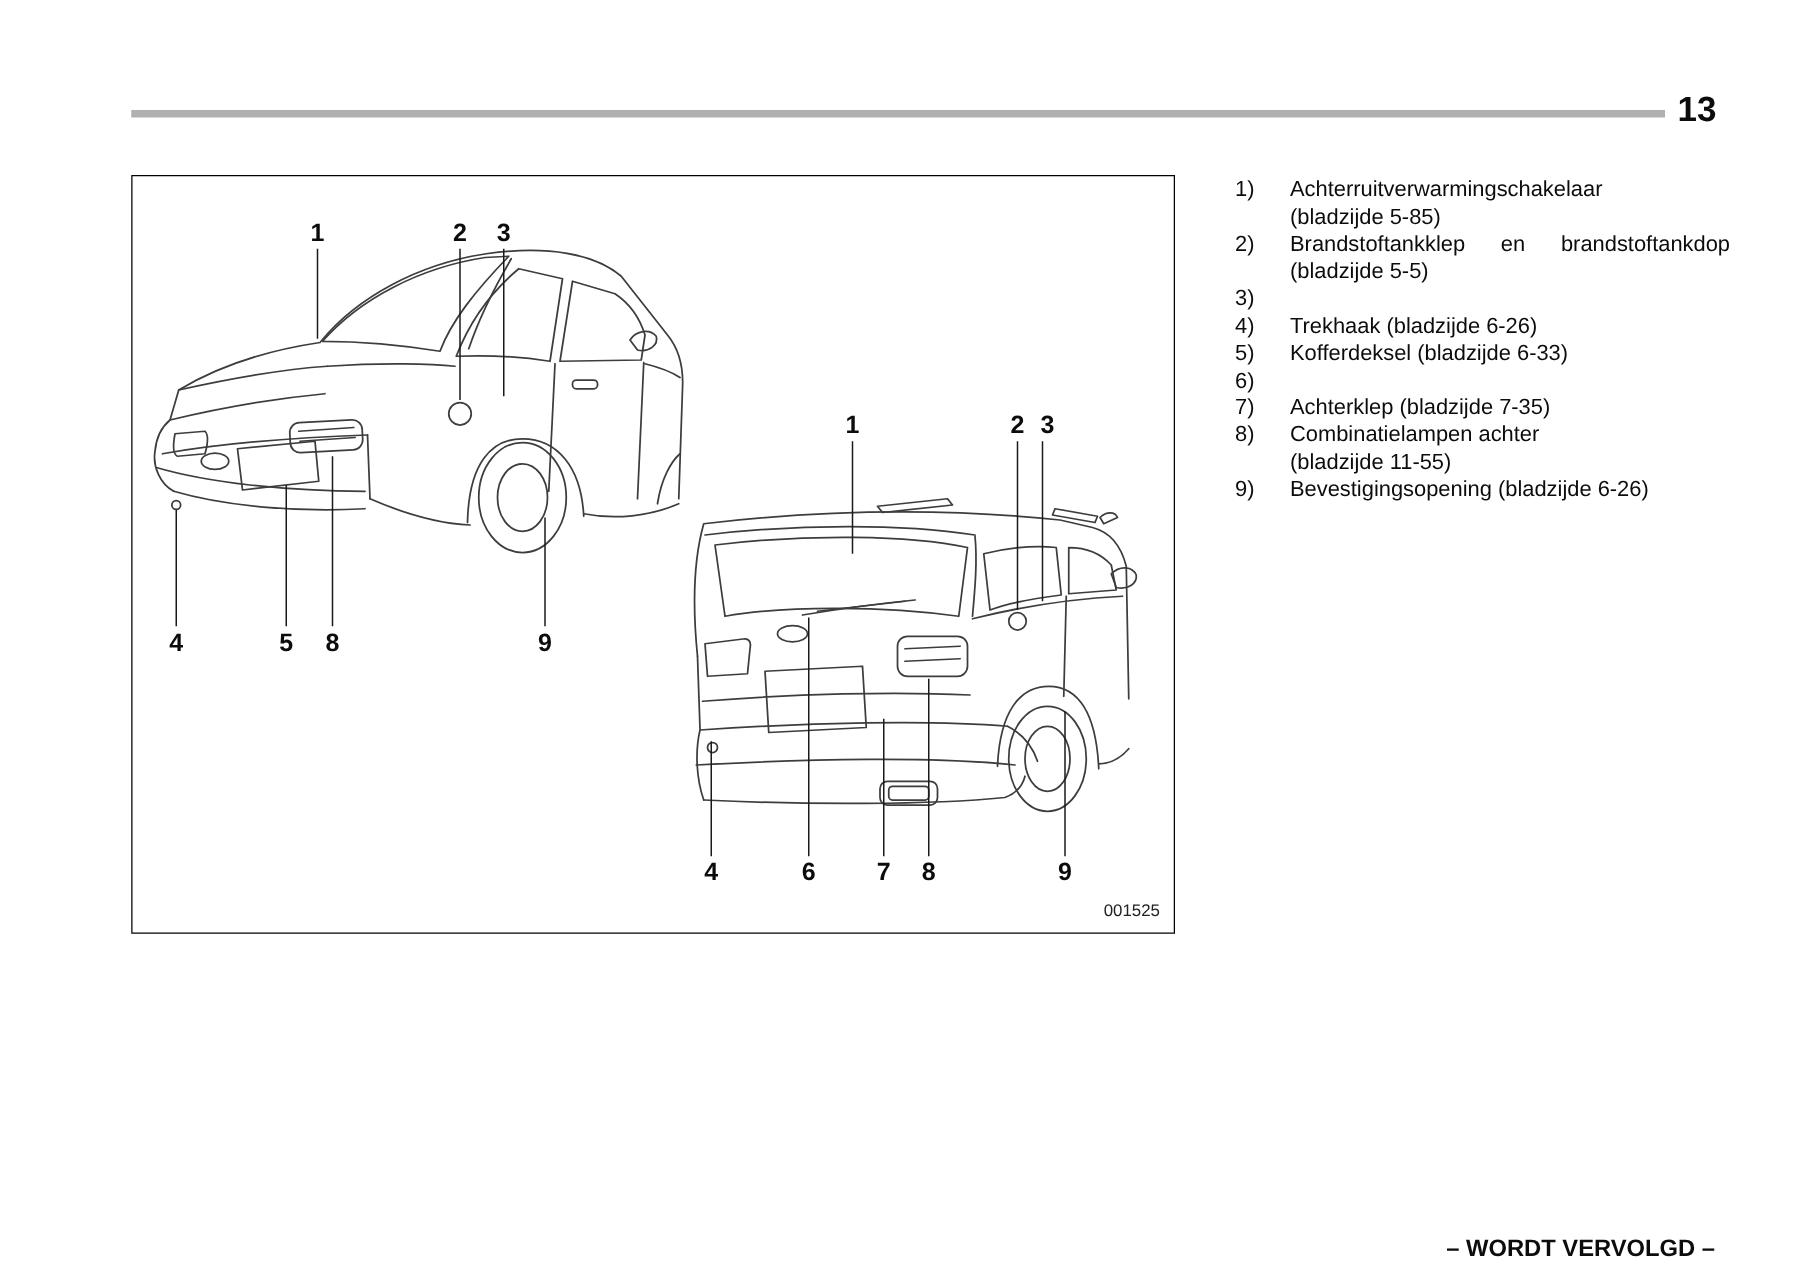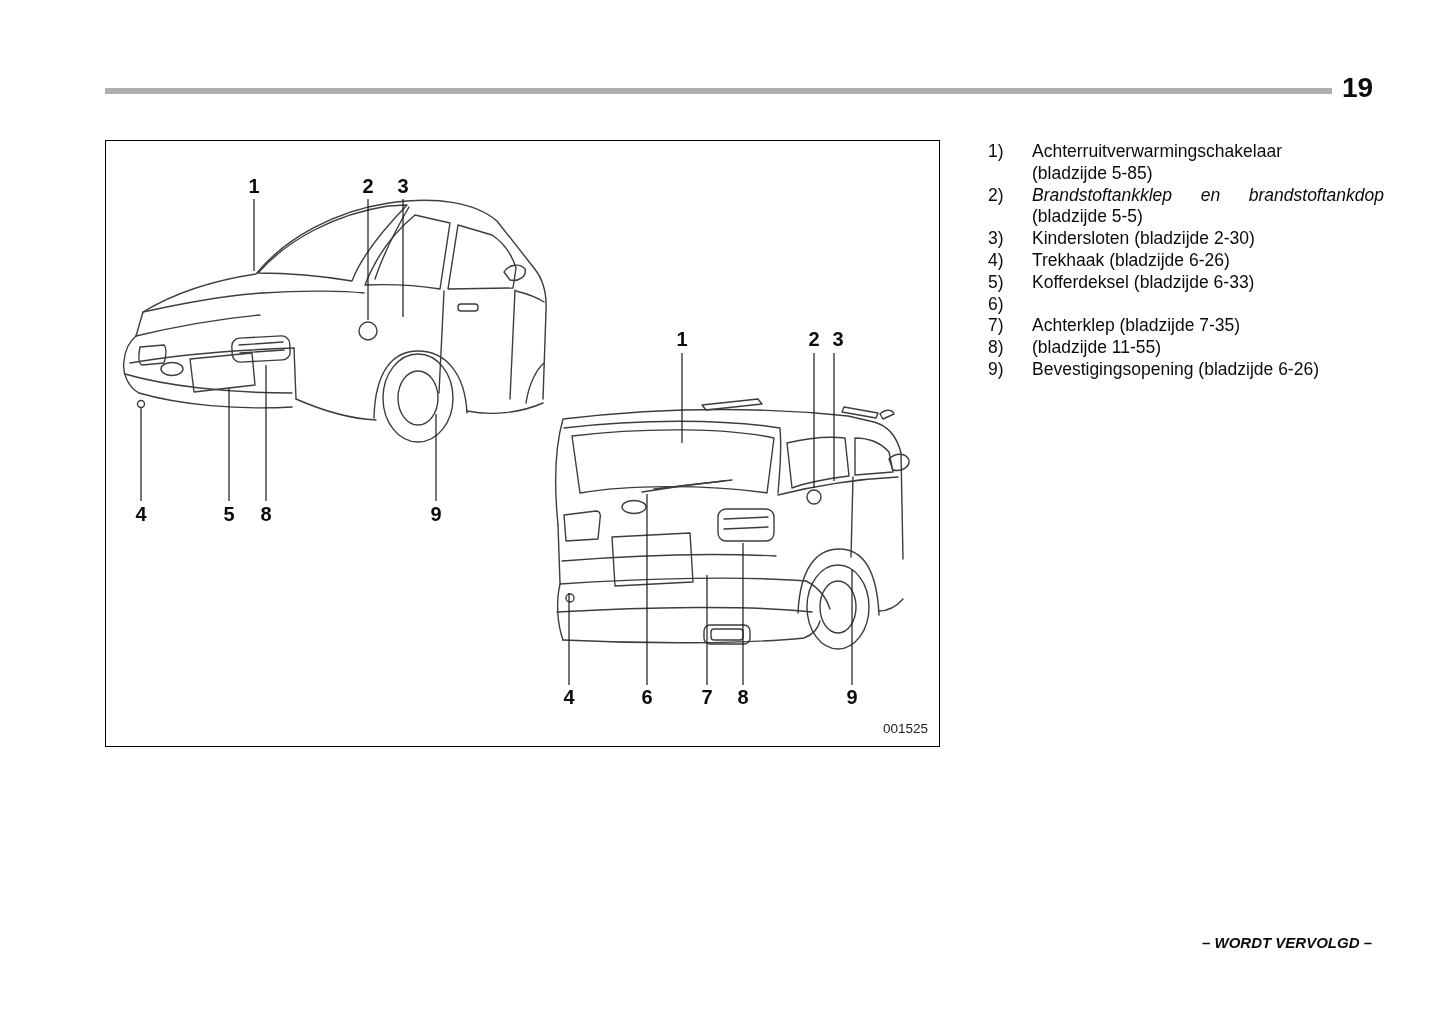--- a/index.html
+++ b/index.html
@@ -52,29 +52,27 @@
     font-size: 17.5px;
     line-height: 21.8px;
   }
   .legend-item { display: flex; }
   .legend-num { flex: 0 0 44px; }
   .legend-text { flex: 1; }
   .l1, .l2 { display: block; }
   .justify-last {
     text-align: justify;
     text-align-last: justify;
-    font-style: italic;
   }
   .footer {
     position: absolute;
     right: 73px;
-    top: 934px;
-    font-size: 15px;
+    top: 989px;
+    font-size: 19px;
     font-weight: bold;
-    font-style: italic;
     white-space: nowrap;
   }
 
   
   .car path, .car ellipse, .car rect, .car circle {
     fill: none;
     stroke: #3d3d3d;
     stroke-width: 1.4;
     stroke-linecap: round;
     stroke-linejoin: round;
@@ -96,21 +94,21 @@
     fill: #222;
     text-anchor: end;
   }
 </style>
 </head>
 <body>
 
 <div class="page">
 
   <div class="top-rule"></div>
-  <div class="page-number">19</div>
+  <div class="page-number">13</div>
 
   <div class="figure-box">
     <svg width="833" height="605" viewBox="0 0 833 605">
 
       <g class="car">
         <path d="M 33,252 C 22,246 16,232 18,220 C 19,209 24,200 30,195 L 37,171 C 70,151 110,139 150,133 C 180,96 230,70 283,62 C 332,55 370,62 391,80 L 428,127 C 437,138 441,152 440,170 L 437,258"></path>
         <path d="M 152,132 C 182,98 230,73 282,65 L 301,64 C 274,92 255,116 246,140 C 216,135 182,132 152,132 Z"></path>
         <path d="M 303,66 C 289,90 277,114 269,138"></path>
         <path d="M 259,144 C 269,118 285,94 309,74 L 344,82 L 334,148 C 309,144 283,143 259,144 Z"></path>
         <path d="M 352,84 L 386,94 C 398,102 406,114 410,127 L 407,147 L 342,148 Z"></path>
@@ -237,23 +235,20 @@
     <div class="legend-item">
       <span class="legend-num">2)</span>
       <span class="legend-text">
         <span class="l1 justify-last">Brandstoftankklep en brandstoftankdop</span>
         <span class="l2">(bladzijde 5-5)</span>
       </span>
     </div>
 
     <div class="legend-item">
       <span class="legend-num">3)</span>
-      <span class="legend-text">
-        <span class="l1">Kindersloten (bladzijde 2-30)</span>
-      </span>
     </div>
 
     <div class="legend-item">
       <span class="legend-num">4)</span>
       <span class="legend-text">
         <span class="l1">Trekhaak (bladzijde 6-26)</span>
       </span>
     </div>
 
     <div class="legend-item">
@@ -270,20 +265,21 @@
     <div class="legend-item">
       <span class="legend-num">7)</span>
       <span class="legend-text">
         <span class="l1">Achterklep (bladzijde 7-35)</span>
       </span>
     </div>
 
     <div class="legend-item">
       <span class="legend-num">8)</span>
       <span class="legend-text">
+        <span class="l1">Combinatielampen achter</span>
         <span class="l2">(bladzijde 11-55)</span>
       </span>
     </div>
 
     <div class="legend-item">
       <span class="legend-num">9)</span>
       <span class="legend-text">
         <span class="l1">Bevestigingsopening (bladzijde 6-26)</span>
       </span>
     </div>

